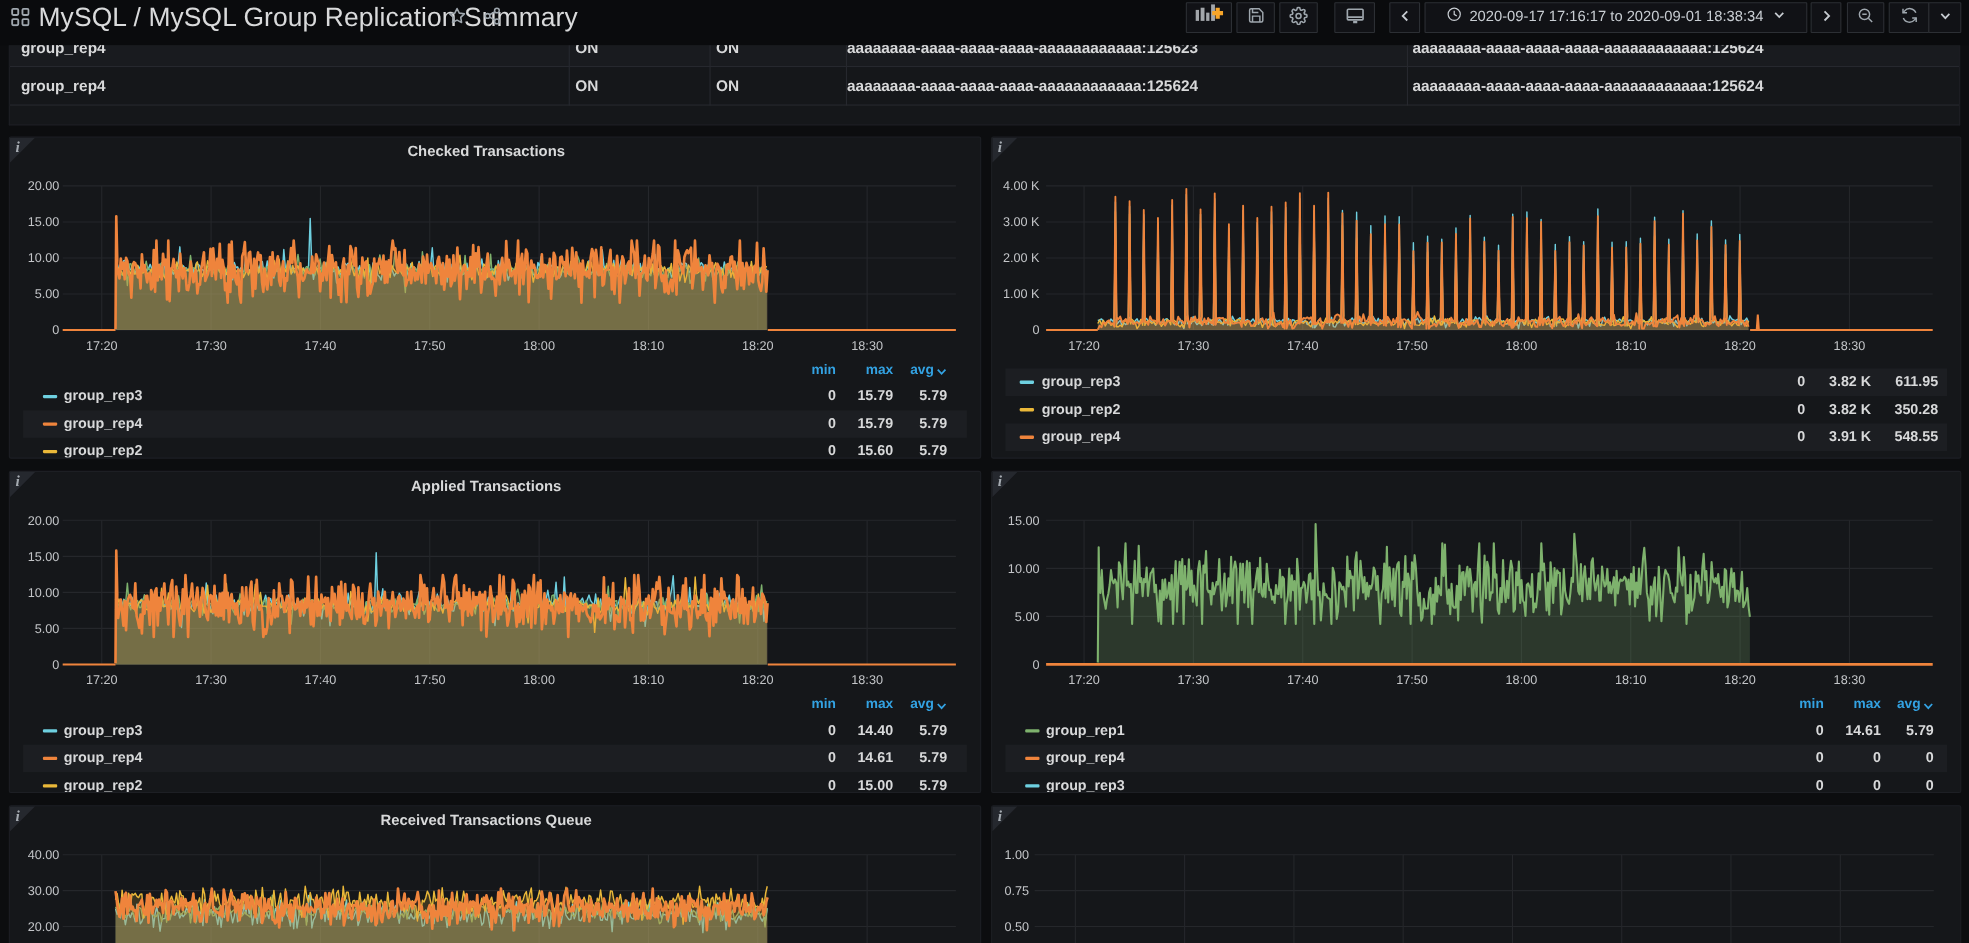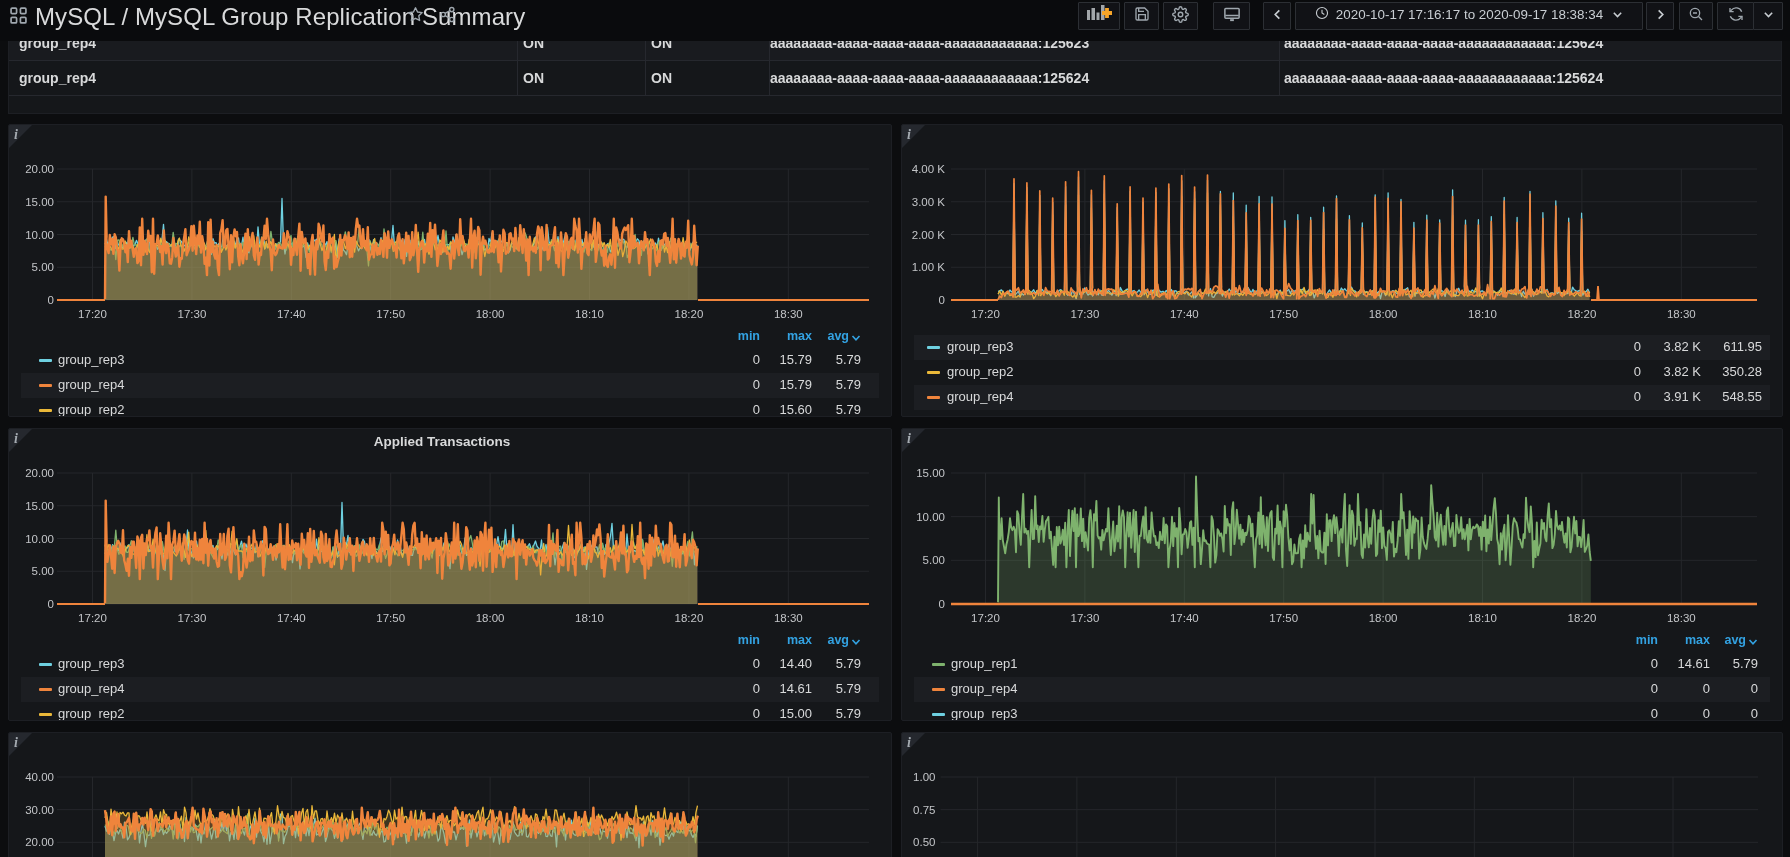--- a/index.html
+++ b/index.html
@@ -16,21 +16,21 @@
 .panel { position:absolute; background:#15171a; border:1px solid #1d1f24; border-radius:2px; overflow:hidden; }
 .corner { position:absolute; left:0; top:0; width:26px; height:26px; }
 .iinfo { position:absolute; left:5px; top:2px; font-family:"Liberation Serif", serif; font-style:italic; font-weight:700;
   font-size:14px; color:#a5abb1; }
 .ptitle { position:absolute; left:0; top:0; width:calc(100% - 16px); height:24px; text-align:center; font-size:13.5px; font-weight:700;
   color:#d8d9da; line-height:26px; }
 .chart { position:absolute; left:0; }
 .lgh { position:absolute; left:0; width:100%; height:22px; }
 .lh { position:absolute; color:#33a2e2; font-size:12.5px; font-weight:700; text-align:right; top:3px; }
 .lcaret { position:absolute; top:7px; }
-.lgr { position:absolute; left:12px; right:12px; height:25px; }
+.lgr { position:absolute; left:12px; right:12px; height:25px;font-weight:bold; }
 .lgr.striped { background:#1c1e22; }
 .ldash { position:absolute; top:11px; width:13px; height:3px; border-radius:1px; }
 .lname { position:absolute; top:4px; font-size:13px; color:#d8d9da; }
 .lval { position:absolute; top:4px; font-size:13px; color:#d8d9da; text-align:right; }
 </style></head>
 <body>
 
 <div id="navbar">
   <span style="position:absolute;left:10px;top:7px"><svg width="17" height="17" viewBox="0 0 16 16" fill="none" stroke="#9fa7ae" stroke-width="1.6">
         <rect x="1" y="1" width="5.2" height="5.2" rx="1"></rect>
@@ -79,21 +79,21 @@
   <span class="nbtn" style="left:1263px;width:28px">
       <svg width="11" height="11" viewBox="0 0 12 12" fill="none" stroke="#c7ccd1" stroke-width="1.8">
         <path d="M8 1.5L3.5 6L8 10.5"></path>
       </svg>
     </span>
   <span class="nbtn" style="left:1295px;width:348px">
      <span style="margin-right:7px;margin-top:2px"><svg width="14" height="14" viewBox="0 0 24 24" fill="none" stroke="#c7ccd1" stroke-width="1.9">
           <circle cx="12" cy="12" r="9.5"></circle>
           <path d="M12 6.5V12l4 2.5"></path>
         </svg></span>
-     <span id="timetext">2020-10-17 17:16:17 to 2020-09-17 18:38:34</span>
+     <span id="timetext">2020-09-17 17:16:17 to 2020-09-01 18:38:34</span>
      <span style="margin-left:9px;margin-top:2px"><svg width="11" height="11" viewBox="0 0 12 12" fill="none" stroke="#c7ccd1" stroke-width="1.7">
           <path d="M2 4l4 4.2L10 4"></path>
         </svg></span>
   </span>
   <span class="nbtn" style="left:1646px;width:28px">
       <svg width="11" height="11" viewBox="0 0 12 12" fill="none" stroke="#c7ccd1" stroke-width="1.8">
         <path d="M4 1.5L8.5 6L4 10.5"></path>
       </svg>
     </span>
   <span class="nbtn" style="left:1679px;width:34px">
@@ -134,20 +134,21 @@
   </div>
   <div class="tsep" style="left:508px"></div>
   <div class="tsep" style="left:636px"></div>
   <div class="tsep" style="left:760px"></div>
   <div class="tsep" style="left:1270px"></div>
 </div>
 <div class="panel" style="left:8px;top:124px;width:884px;height:293px">
     <div class="corner"><svg width="23" height="23">
         <path d="M0 0 L23 0 L0 23 Z" fill="#25282e"></path>
       </svg><span class="iinfo">i</span></div>
+    <div class="ptitle">Checked Transactions</div>
     <svg class="chart" width="884" height="269" viewBox="0 24 884 269" style="top:24px">
       <line x1="48" y1="44.00" x2="860" y2="44.00" stroke="#25272b" stroke-width="1"></line>
       <line x1="48" y1="76.75" x2="860" y2="76.75" stroke="#25272b" stroke-width="1"></line>
       <line x1="48" y1="109.50" x2="860" y2="109.50" stroke="#25272b" stroke-width="1"></line>
       <line x1="48" y1="142.25" x2="860" y2="142.25" stroke="#25272b" stroke-width="1"></line>
       <line x1="48" y1="175.00" x2="860" y2="175.00" stroke="#25272b" stroke-width="1"></line>
       <line x1="83.5" y1="44.0" x2="83.5" y2="175.0" stroke="#25272b" stroke-width="1"></line>
       <line x1="182.9" y1="44.0" x2="182.9" y2="175.0" stroke="#25272b" stroke-width="1"></line>
       <line x1="282.3" y1="44.0" x2="282.3" y2="175.0" stroke="#25272b" stroke-width="1"></line>
       <line x1="381.7" y1="44.0" x2="381.7" y2="175.0" stroke="#25272b" stroke-width="1"></line>
@@ -408,20 +409,21 @@
       <span class="lname" style="left:37px">group_rep3</span>
       <span class="lval" style="left:674px;width:70px">0</span>
       <span class="lval" style="left:726px;width:70px">0</span>
       <span class="lval" style="left:774px;width:70px">0</span>
     </div>
   </div>
 <div class="panel" style="left:8px;top:732px;width:884px;height:293px">
     <div class="corner"><svg width="23" height="23">
         <path d="M0 0 L23 0 L0 23 Z" fill="#25282e"></path>
       </svg><span class="iinfo">i</span></div>
+    <div class="ptitle">Received Transactions Queue</div>
     <svg class="chart" width="884" height="269" viewBox="0 24 884 269" style="top:24px">
       <line x1="48" y1="44.00" x2="860" y2="44.00" stroke="#25272b" stroke-width="1"></line>
       <line x1="48" y1="76.67" x2="860" y2="76.67" stroke="#25272b" stroke-width="1"></line>
       <line x1="48" y1="109.34" x2="860" y2="109.34" stroke="#25272b" stroke-width="1"></line>
       <line x1="83.5" y1="44.0" x2="83.5" y2="130" stroke="#25272b" stroke-width="1"></line>
       <line x1="182.9" y1="44.0" x2="182.9" y2="130" stroke="#25272b" stroke-width="1"></line>
       <line x1="282.3" y1="44.0" x2="282.3" y2="130" stroke="#25272b" stroke-width="1"></line>
       <line x1="381.7" y1="44.0" x2="381.7" y2="130" stroke="#25272b" stroke-width="1"></line>
       <line x1="481.1" y1="44.0" x2="481.1" y2="130" stroke="#25272b" stroke-width="1"></line>
       <line x1="580.5" y1="44.0" x2="580.5" y2="130" stroke="#25272b" stroke-width="1"></line>

